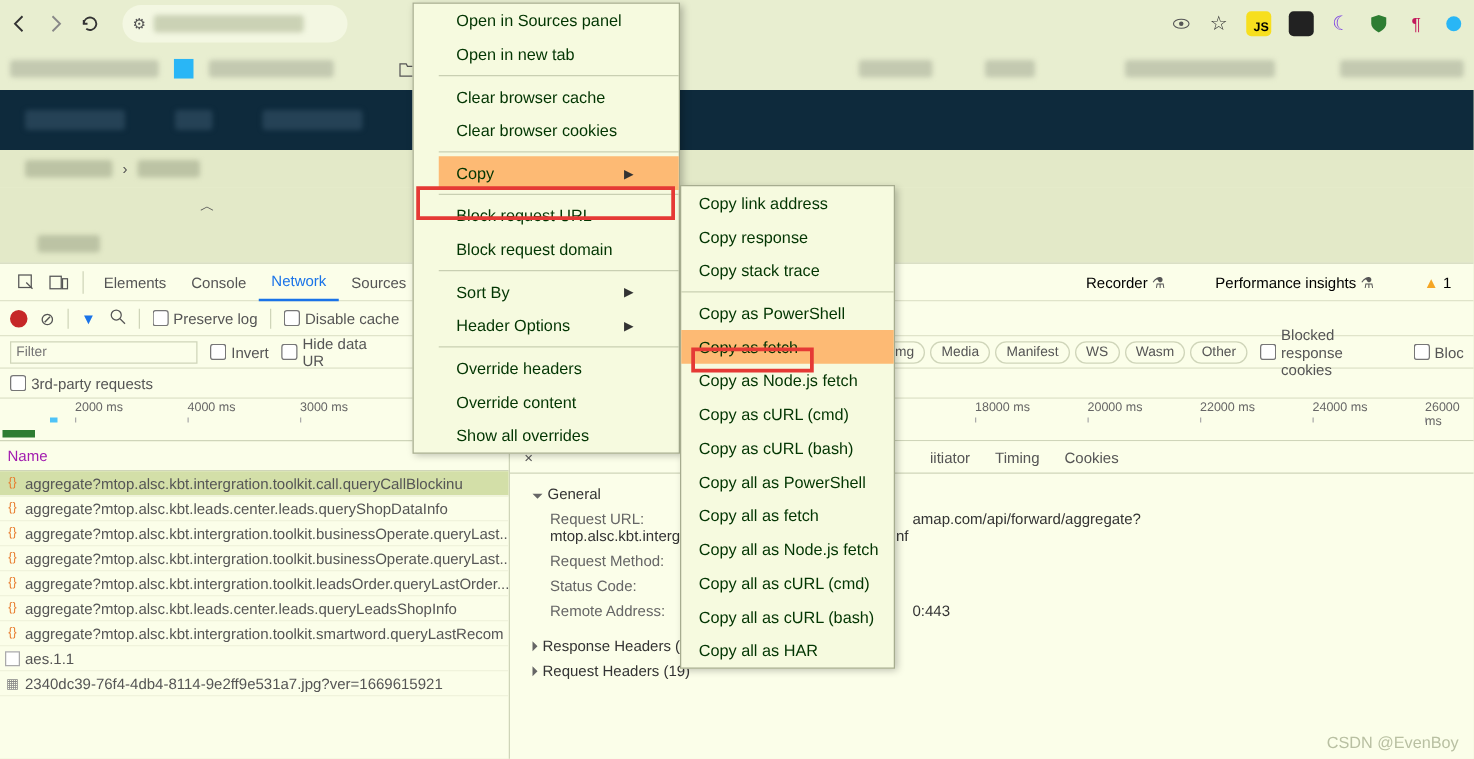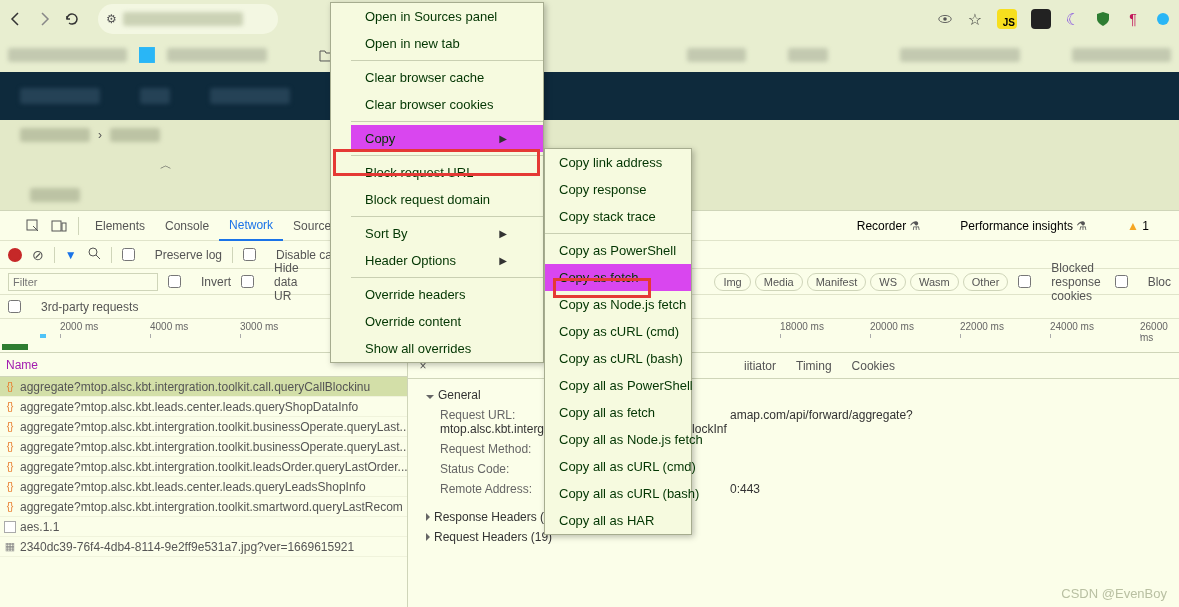--- a/index.html
+++ b/index.html
@@ -22,35 +22,35 @@
 .site-dark { height: 48px; background: #0e2a3c; display:flex; align-items:center; padding:0 20px; gap: 40px;}
 .dark-blur { height: 16px; background: #254256; filter: blur(2px); border-radius: 3px; }
 
 
 .crumb-row { height: 30px; background: #e3e9c8; display:flex; align-items:center; padding:0 20px; gap:8px; }
 .crumb-blur { width: 70px; height: 14px; background: #bcc3a4; filter: blur(2px); border-radius:3px; }
 .crumb-chev { color:#555; }
 .crumb-row2 { height: 30px; background: #e3e9c8; display:flex; align-items:center; padding:0 30px; }
 
 
-.dev-strip { height: 30px; background: #fbfee9; border-top: 1px solid #cfd5b9; display:flex; align-items:center; padding:0 20px; gap: 0; }
+.dev-strip { height: 30px; background: #fbfee9; border-top: 1px solid #cfd5b9; display:flex; align-items:center; padding:0 8px; gap: 0; }
 .dev-ico { width: 26px; height: 26px; display:flex; align-items:center; justify-content:center; color:#555; }
 .dev-tab { padding: 0 10px; height: 30px; display:flex; align-items:center; color:#555; cursor:pointer; }
 .dev-tab.active { color:#1a73e8; border-bottom: 2px solid #1a73e8; }
 .dev-right { margin-left:auto; display:flex; align-items:center; gap: 40px; padding-right:10px;}
 .flask { color:#555; font-size:12px;}
 .warn-tri { color:#f5a623; font-weight:bold; }
 
 
 .net-row { height: 28px; background:#fbfee9; border-top:1px solid #e0e4ca; display:flex; align-items:center; padding:0 8px; gap:10px; }
 .rec-btn { width:14px; height:14px; border-radius:50%; border:2px solid #c62828; background:#c62828; }
 .noent-ico { color:#555; font-size:14px; }
 .funnel { color:#1a73e8; }
 .mag { color:#555; }
-.chk { display:flex; align-items:center; gap:20px; color:#555; }
+.chk { display:flex; align-items:center; gap:4px; color:#555; }
 .chk input { width:13px; height:13px; }
 
 
 .filter-row { height: 26px; background:#fbfee9; border-top:1px solid #e0e4ca; display:flex; align-items:center; padding:0 8px; gap:10px;}
 .filter-input { width: 150px; height:18px; border:1px solid #cfd5b9; padding:0 4px; color:#888; font-size:11px; background:#fbfee9;}
 .pill { padding:2px 8px; border:1px solid #cfd5b9; border-radius:10px; color:#555; font-size:11px; cursor:pointer;}
 .pill-group { display:flex; gap:4px; margin-left:400px; }
 .filter-right { margin-left:auto; display:flex; gap:14px; }
 
 
@@ -81,25 +81,25 @@
 .tri.down { border-top:4px solid #666; border-left:4px solid transparent; border-right:4px solid transparent; border-bottom:none;}
 .kv { padding:3px 0 3px 14px; }
 .kv .k { color:#666; display:inline-block; width:130px;}
 .kv .v { color:#333; }
 
 
 .ctx { position:absolute; background:#f6fadf; border:1px solid #a6ac8f; box-shadow: 2px 2px 6px rgba(0,0,0,0.25); z-index:100; font-size:13px; color:#023502;}
 .ctx .item { height:27px; display:flex; align-items:center; padding:0 36px 0 14px; cursor:pointer; white-space:nowrap;}
 .ctx .sep { height:1px; background:#c9cfb2; margin:3px 0;}
 .ctx .sub-arrow { margin-left:auto; color:#333; font-size:10px;}
-.ctx .item.hl { background:#d946ef;}
+.ctx .item.hl { background:#fdba74;}
 .box-red { border:3px solid #e53935; }
 
 #ctx1 { left:330px; top:2px; width:214px;padding-left:20px; }
-#ctx2 { left:544px; top:148px; width:148px; }
+#ctx2 { left:544px; top:148px; width:172px; }
 #hl-copy { position:absolute; left:333px; top:149px; width:207px; height:27px; z-index:101; pointer-events:none;}
 #hl-fetch { position:absolute; left:553px; top:278px; width:98px; height:20px; z-index:101; pointer-events:none;}
 
 .watermark { position:absolute; bottom:6px; right:12px; color:#b9c0a2; font-size:13px; z-index:5;}
 </style>
 </head>
 <body>
 
 <div class="browser-row">
   <div class="nav-ico">

